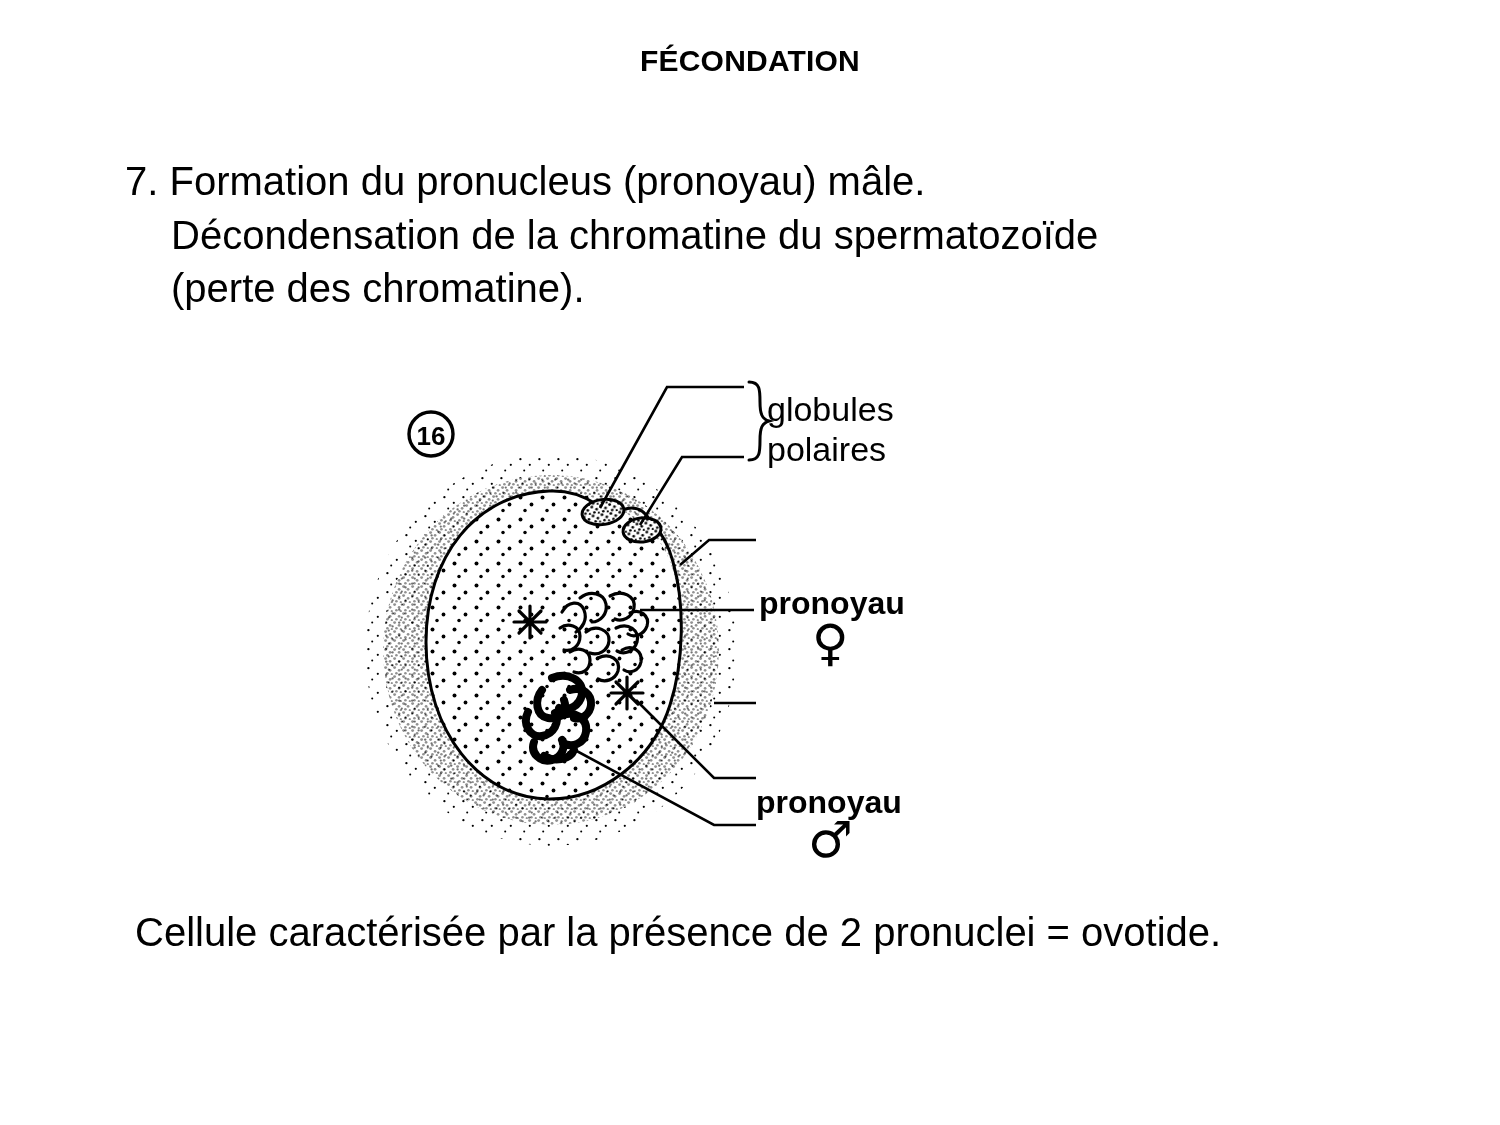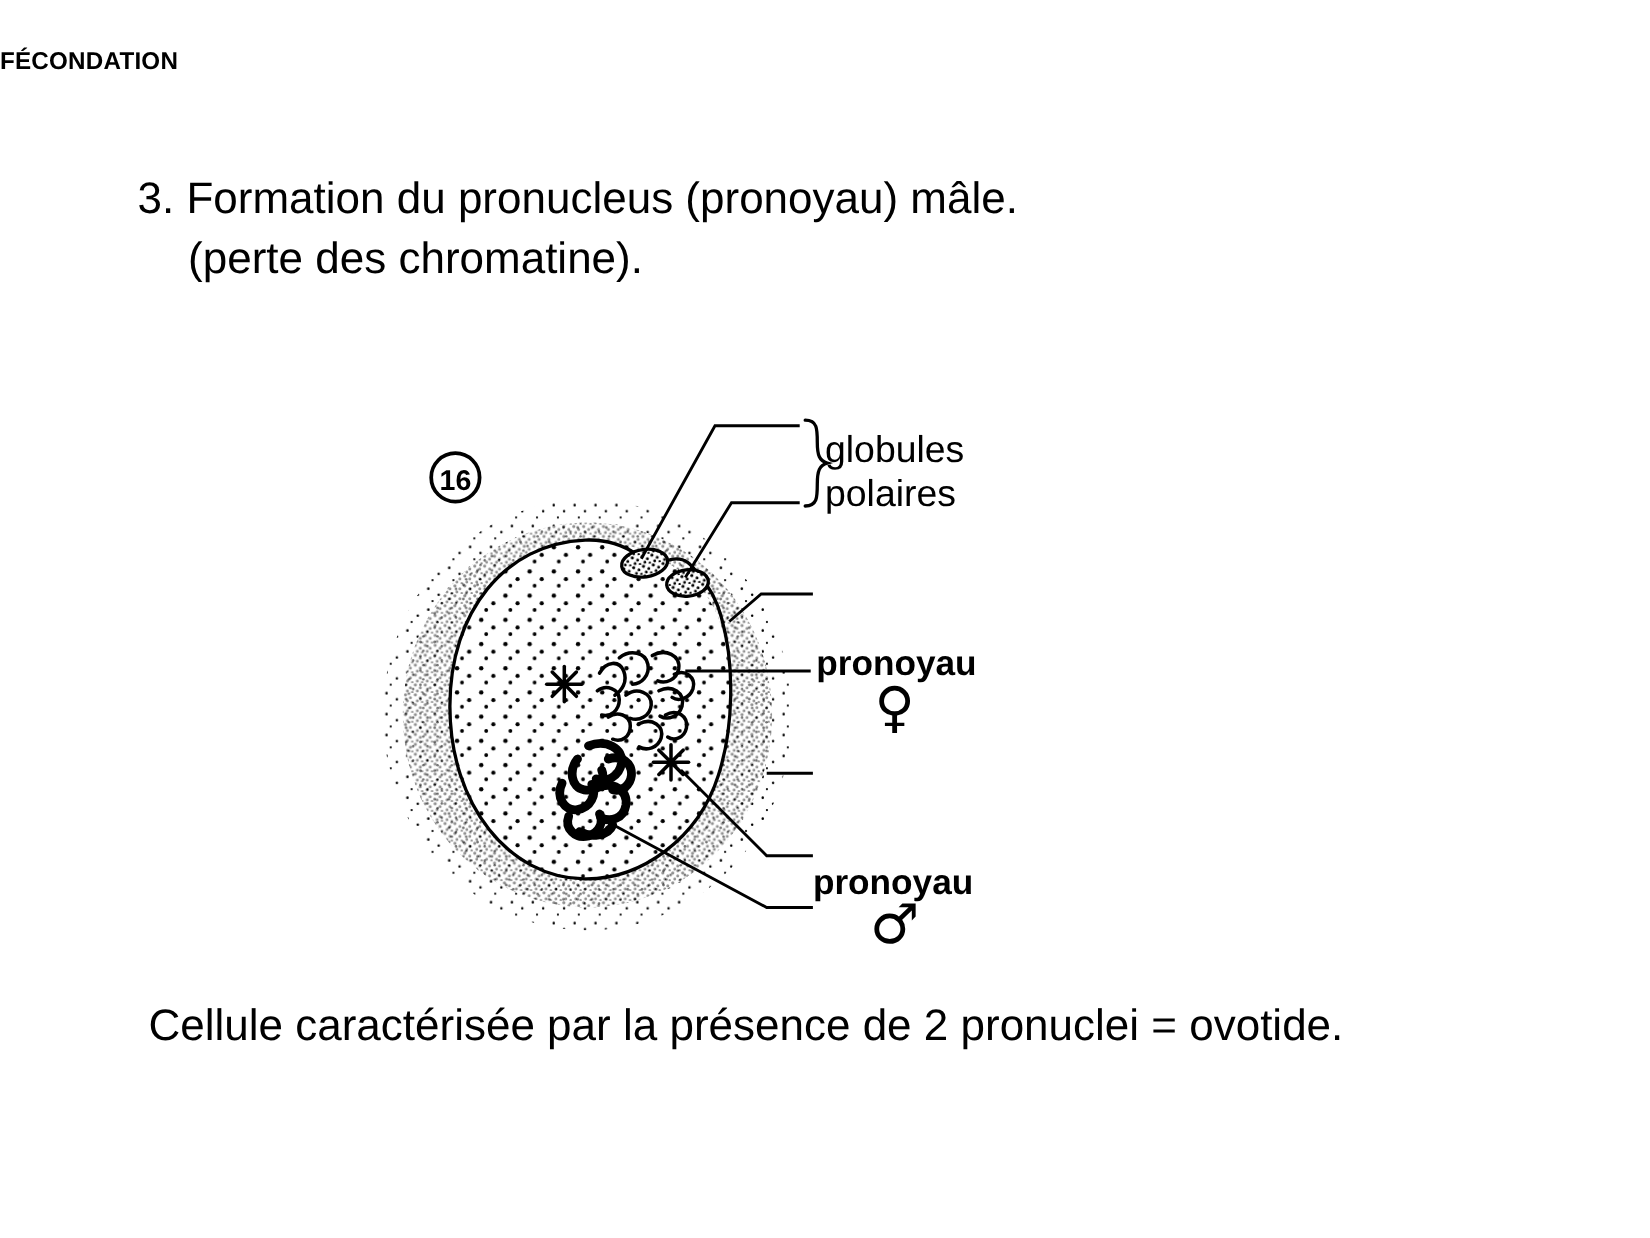--- a/index.html
+++ b/index.html
@@ -21,21 +21,22 @@
     position: absolute;
     inset: 0;
   }
 
   
   #slide-title {
     position: absolute;
     top: 44px;
     left: 0;
     width: 1500px;
-    font-size: 22px;
+    text-align: center;
+    font-size: 30px;
     font-weight: bold;
     letter-spacing: 0.2px;
     line-height: 1.1;
   }
 
   
   #body-text {
     position: absolute;
     left: 125px;
     top: 155px;
@@ -57,21 +58,21 @@
     left: 135px;
     top: 908px;
     font-size: 40px;
     line-height: 1.2;
     white-space: pre;
   }
 
   
   #figure {
     position: absolute;
-    left: 367px;
+    left: 384px;
     top: 360px;
     width: 600px;
     height: 530px;
   }
   #figure svg {
     position: absolute;
     left: 0;
     top: 0;
     width: 600px;
     height: 530px;
@@ -109,21 +110,22 @@
   #symbol-male   { left: 424px; top: 455px; }
 </style>
 </head>
 <body>
 
 <div class="slide">
 
   <div id="slide-title">FÉCONDATION</div>
 
   <div id="body-text">
-    <div class="body-line">3. Formation du pronucleus (pronoyau) mâle.</div>
+    <div class="body-line">7. Formation du pronucleus (pronoyau) mâle.</div>
+    <div class="body-line indent">Décondensation de la chromatine du spermatozoïde</div>
     <div class="body-line indent">(perte des chromatine).</div>
   </div>
 
   <div id="figure">
 
     <svg viewBox="0 0 600 530" xmlns="http://www.w3.org/2000/svg">
       <defs>
 
         <pattern id="stippleDense" width="9" height="9" patternUnits="userSpaceOnUse">
           <rect width="9" height="9" fill="#ffffff"></rect>

